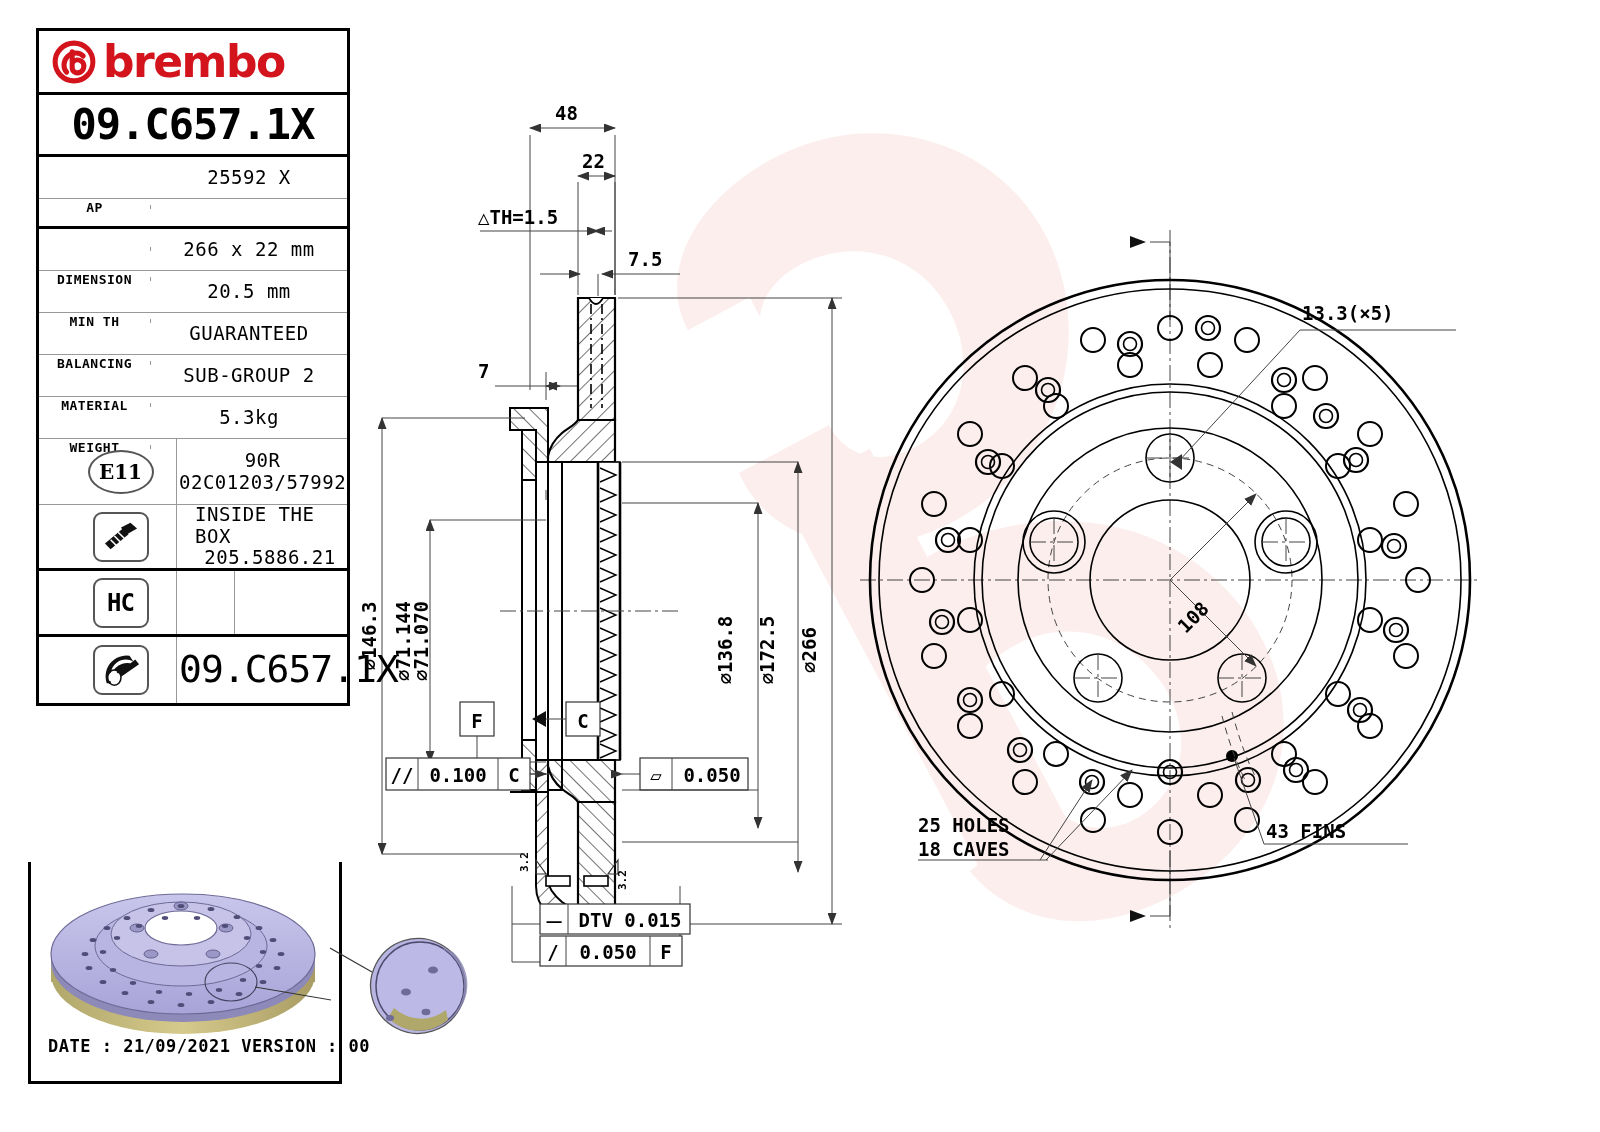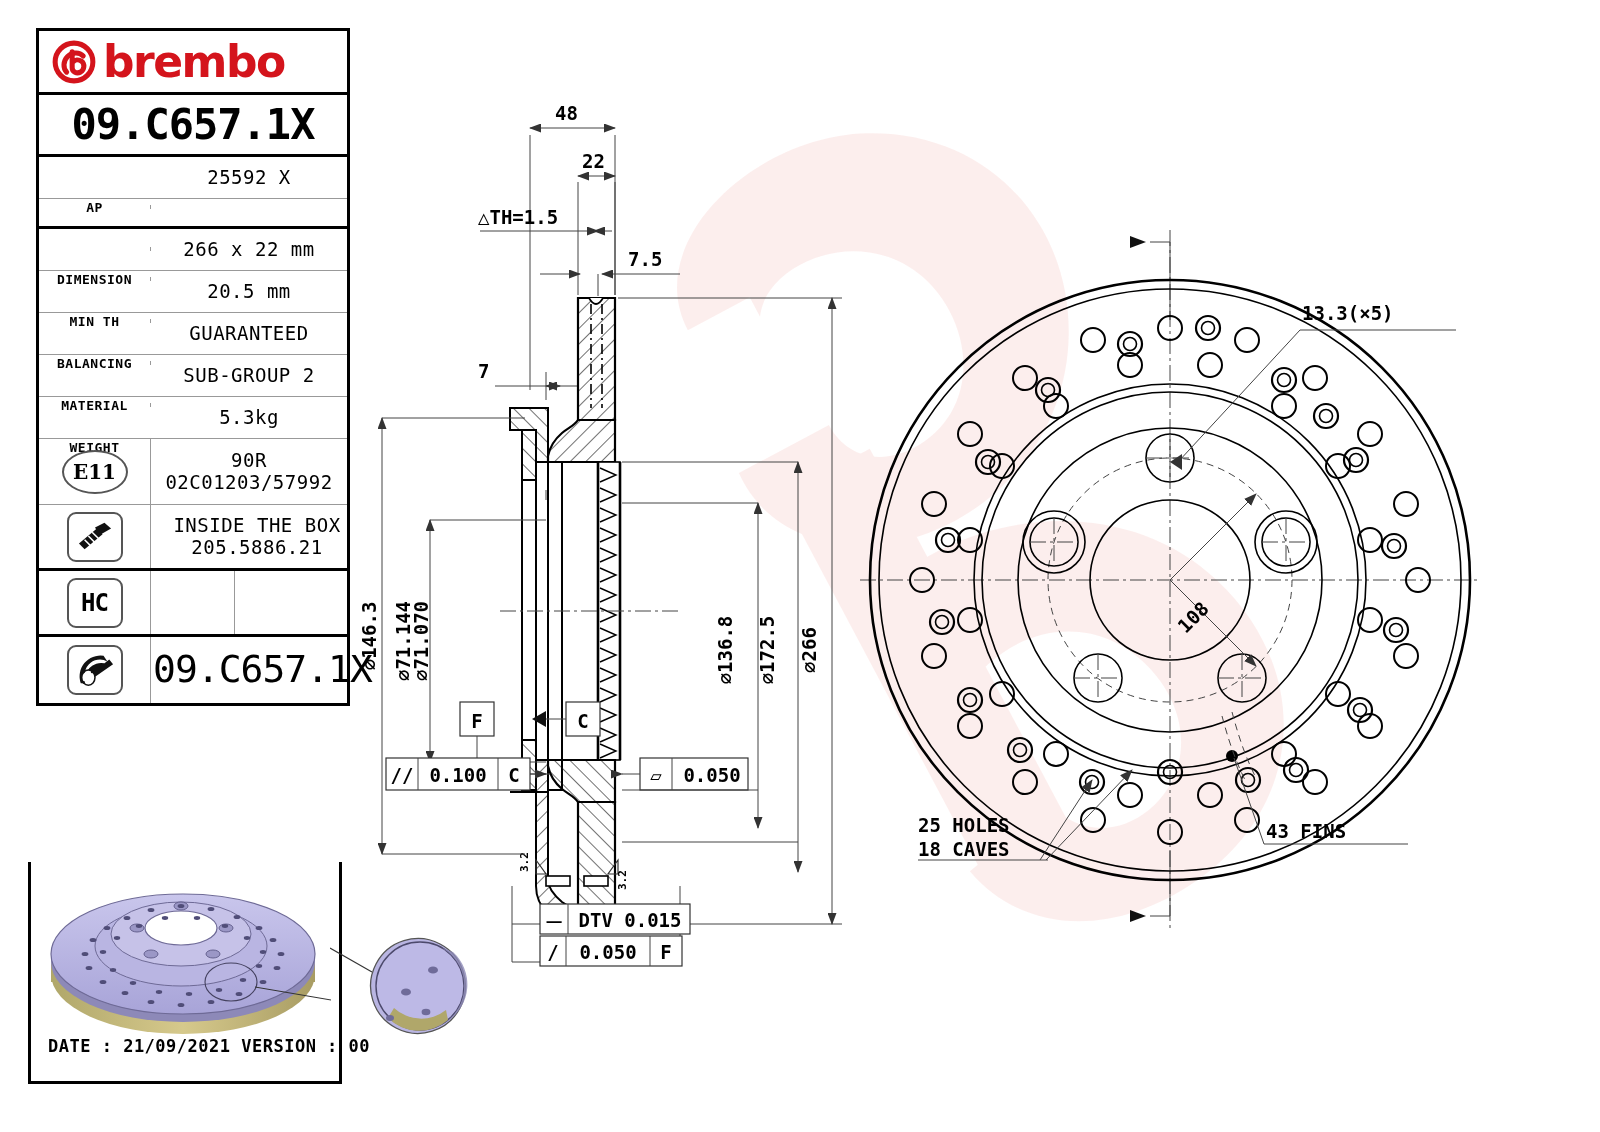--- a/index.html
+++ b/index.html
@@ -101,21 +101,21 @@
     box-sizing: border-box;
   }
   #partno-text {
     font-size: 42px;
     font-weight: bold;
     letter-spacing: -1px;
   }
 
   .blank-row { height: 30px; }
   .std-row { height: 42px; }
-  .tall-row { height: 66px; }
+  .tall-row { height: 66px; padding-left: 26px; }
 
   .icon-cell {
     width: 112px;
     flex: 0 0 112px;
     border-right: 1px solid #999;
     display: flex;
     align-items: center;
     justify-content: center;
     box-sizing: border-box;
   }

